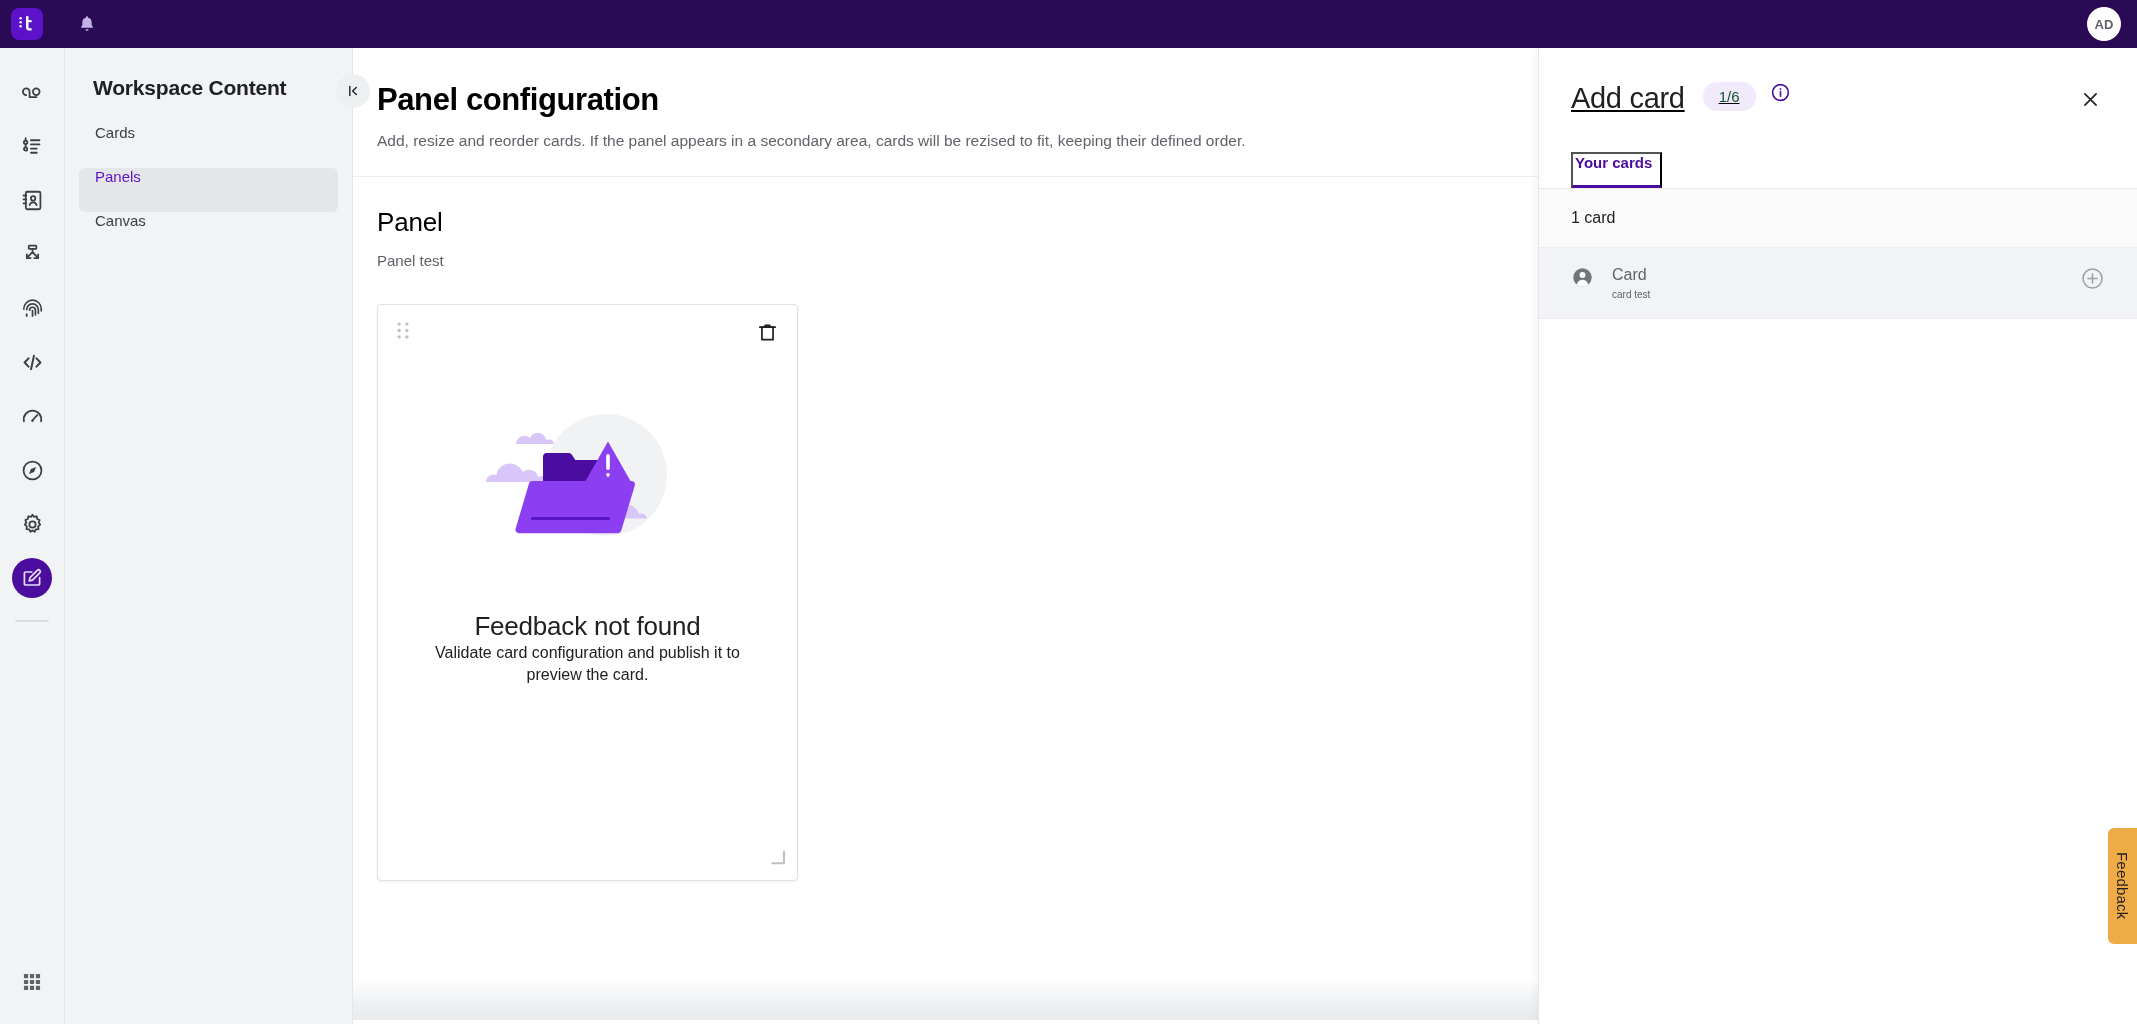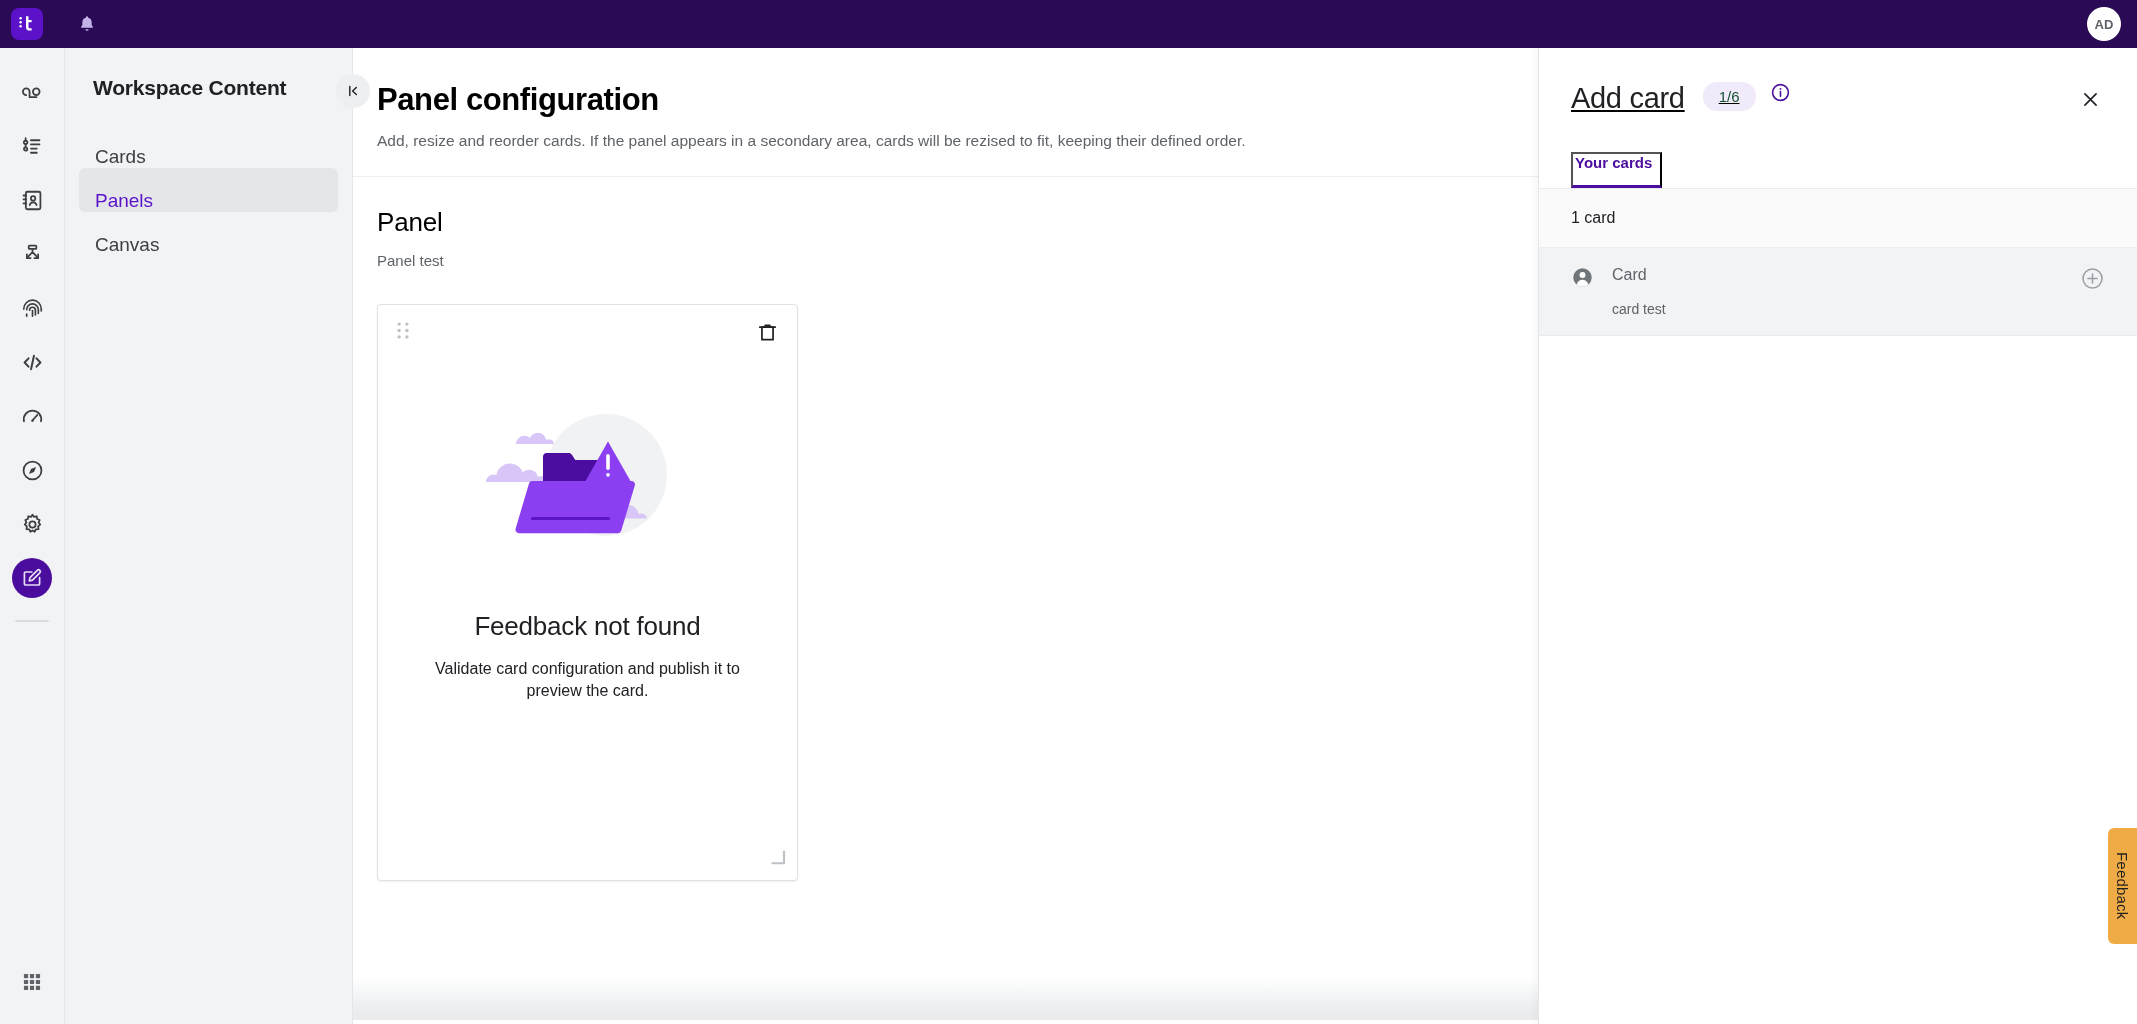--- a/index.html
+++ b/index.html
@@ -73,22 +73,22 @@
     z-index: 30;
   }
   .subnav-title {
     margin: 28px 0 0 28px;
     font-size: 21px; font-weight: bold; color: #202124;
     letter-spacing: -.2px;
   }
   .subnav-list { margin-top: 24px; padding: 0 14px; }
   .subnav-item {
     height: 44px; padding: 0 16px;
-    display: flex; align-items: flex-end;
-    font-size: 19px; color: #3c4043;
+    display: flex; align-items: flex-start;
+    font-size: 15px; color: #3c4043;
     border-radius: 6px; cursor: pointer;
   }
   .subnav-item.active { background: #E4E6E9; color: #5B12C8; }
 
   
   .collapse-btn {
     position: absolute; top: 74px; left: 336px;
     width: 34px; height: 34px; border-radius: 50%;
     background: #EDEFF1; border: none;
     display: flex; align-items: center; justify-content: center;
@@ -133,21 +133,21 @@
   }
   .pcard-body {
     display: flex; flex-direction: column; align-items: center;
     padding: 46px 36px 0 36px;
   }
   .empty-title {
     margin-top: 44px;
     font-size: 26px; color: #202124; letter-spacing: -.2px;
   }
   .empty-desc {
-    margin-top: 16px; text-align: center;
+    text-align: center;
     font-size: 16px; line-height: 1.35; color: #202124;
     max-width: 370px;
   }
   .resize-handle {
     position: absolute; right: 11px; bottom: 11px;
     cursor: nwse-resize; display: block;
   }
 
   .main-bottom-fade {
     position: absolute; left: 0; bottom: 0;
@@ -205,21 +205,21 @@
     border-bottom: 1px solid #eceef0;
   }
   .card-row {
     display: flex; 
     padding: 18px 32px; background: #F1F3F5;
     cursor: pointer; border-bottom: 1px solid #e8eaed;
   }
   .card-row-icon { margin-right: 18px; color: #70757a; display: flex; }
   .card-row-text { flex: 1; }
   .card-row-title { font-size: 16px; color: #5f6368; }
-  .card-row-sub { margin-top: 17px; font-size: 14px; color: #5f6368; }
+  .card-row-sub { margin-top: 5px; font-size: 10px; color: #5f6368; }
   .add-btn {
     background: none; border: none; cursor: pointer;
     color: #9aa0a6; display: flex; padding: 0;
   }
 
   
   .feedback-tab {
     position: absolute; right: 0; top: 828px;
     width: 29px; height: 116px;
     background: #EFAC46;

